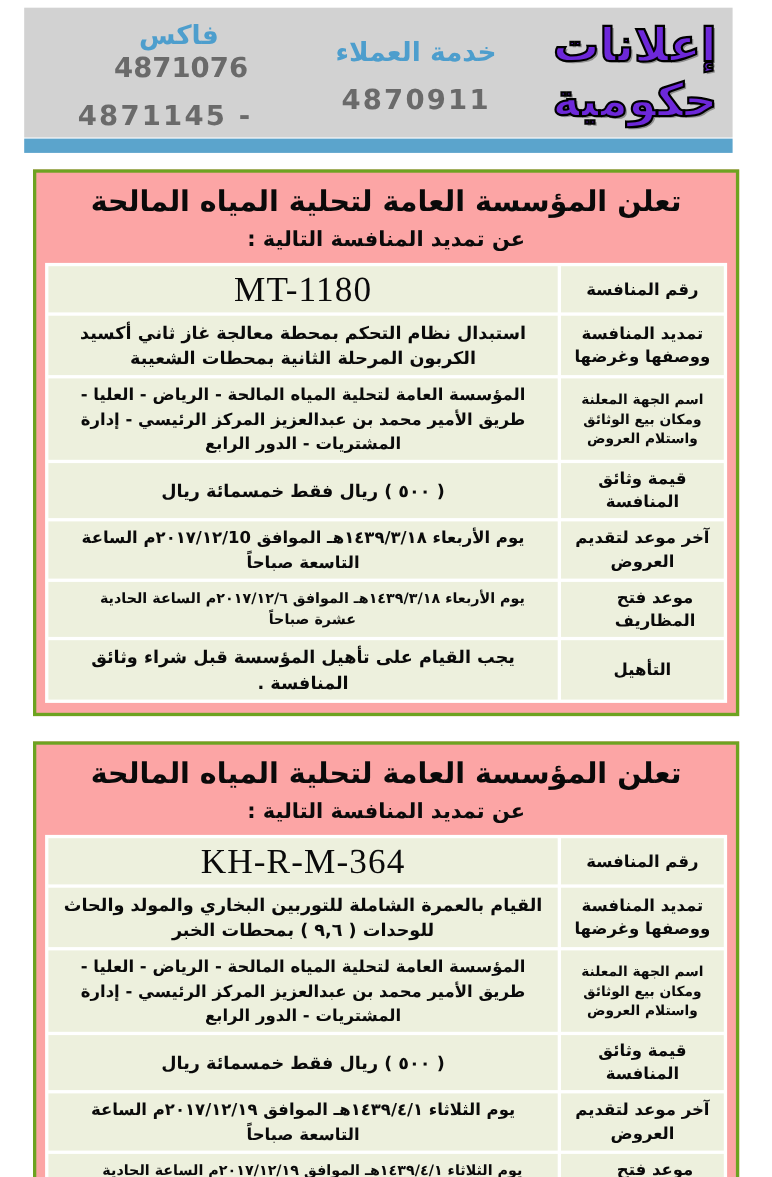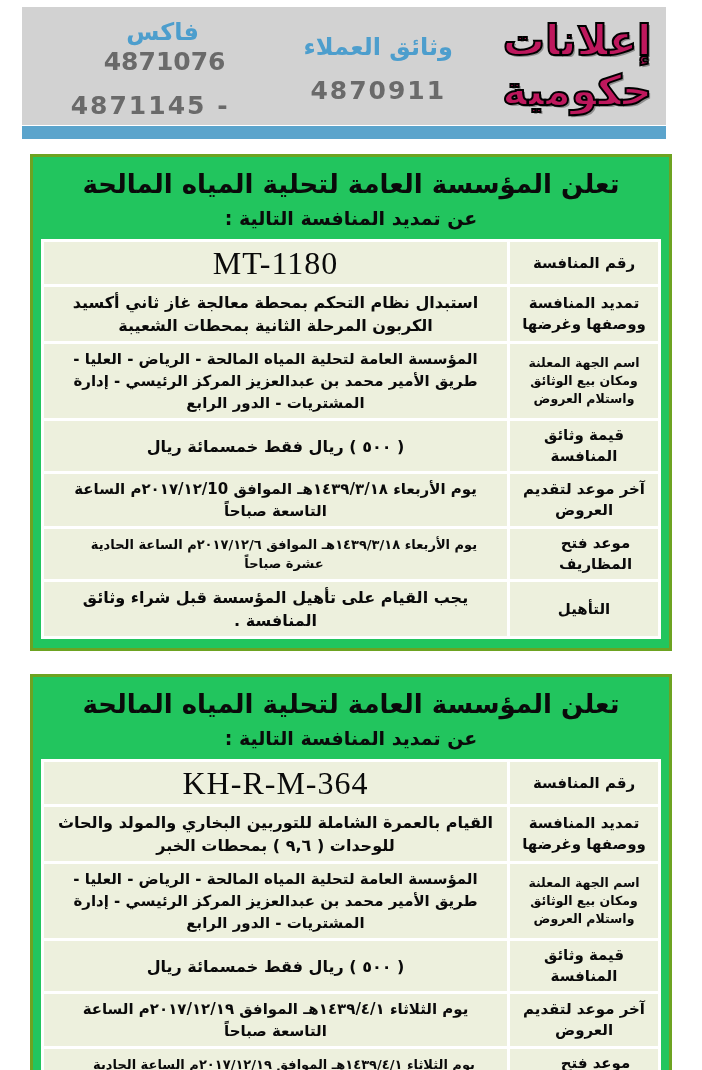--- a/index.html
+++ b/index.html
@@ -9,36 +9,36 @@
     -webkit-font-smoothing:antialiased;
   }
   
   .masthead{
     margin:7px 36px 0 22px;height:118px;background:#d2d2d2;
     display:flex;direction:rtl;align-items:center;justify-content:space-between;
     padding:0 14px;box-sizing:border-box;
   }
   .brand{
     text-align:center;line-height:50px;font-weight:bold;font-size:42px;
-    color:#be185d;-webkit-text-stroke:2px #000;
+    color:#6d28d9;-webkit-text-stroke:2px #000;
     text-shadow:2px 2px 0 rgba(60,60,60,.45);
     padding-left:10px;
   }
   .contact-block{text-align:center;direction:rtl;flex:1;}
   .contact-line{font-weight:bold;font-size:24px;line-height:30px;margin:4px 0 14px;}
   .blue-txt{color:#4d9ecd;}
   .gray-num{color:#6a6a6a;font-size:25px;letter-spacing:2px;font-weight:bold;}
   .fax-line{display:inline-block;direction:rtl;margin-left:25px;}
   .fax-line .gray-num{margin-left:4px;}
   .divider-bar{
     margin:1px 36px 0 22px;height:13px;background:#5ba4cc;
   }
   
   .card{
-    margin:15px 30px 0 30px;border:3px solid #6da321;background:#22c55e;
+    margin:15px 30px 0 30px;border:3px solid #6da321;background:#fca5a5;
     box-sizing:border-box;direction:rtl;
   }
   .card + .card{margin-top:23px;}
   .card-head{text-align:center;padding:10px 6px 10px;}
   .card-title{font-weight:bold;font-size:26px;color:#0a0a0a;line-height:34px;}
   .card-subtitle{font-weight:bold;font-size:19px;color:#0a0a0a;margin-top:6px;}
   .grid{
     background:#ffffff;padding:3px;margin:0 8px 9px;
     display:flex;flex-direction:column;gap:3px;
   }
@@ -70,21 +70,21 @@
 </style>
 </head>
 <body>
 
 <div class="masthead">
   <div class="brand">
     <div>إعلانات</div>
     <div>حكومية</div>
   </div>
   <div class="contact-block">
-    <div class="contact-line blue-txt">وثائق العملاء</div>
+    <div class="contact-line blue-txt">خدمة العملاء</div>
     <div class="gray-num" dir="ltr">4870911</div>
   </div>
   <div class="contact-block">
     <div class="contact-line">
       <span class="fax-line">
         <span class="blue-txt">فاكس</span>
         <span class="gray-num" dir="ltr">4871076</span>
       </span>
     </div>
     <div class="gray-num" dir="ltr">4871145 -</div>

